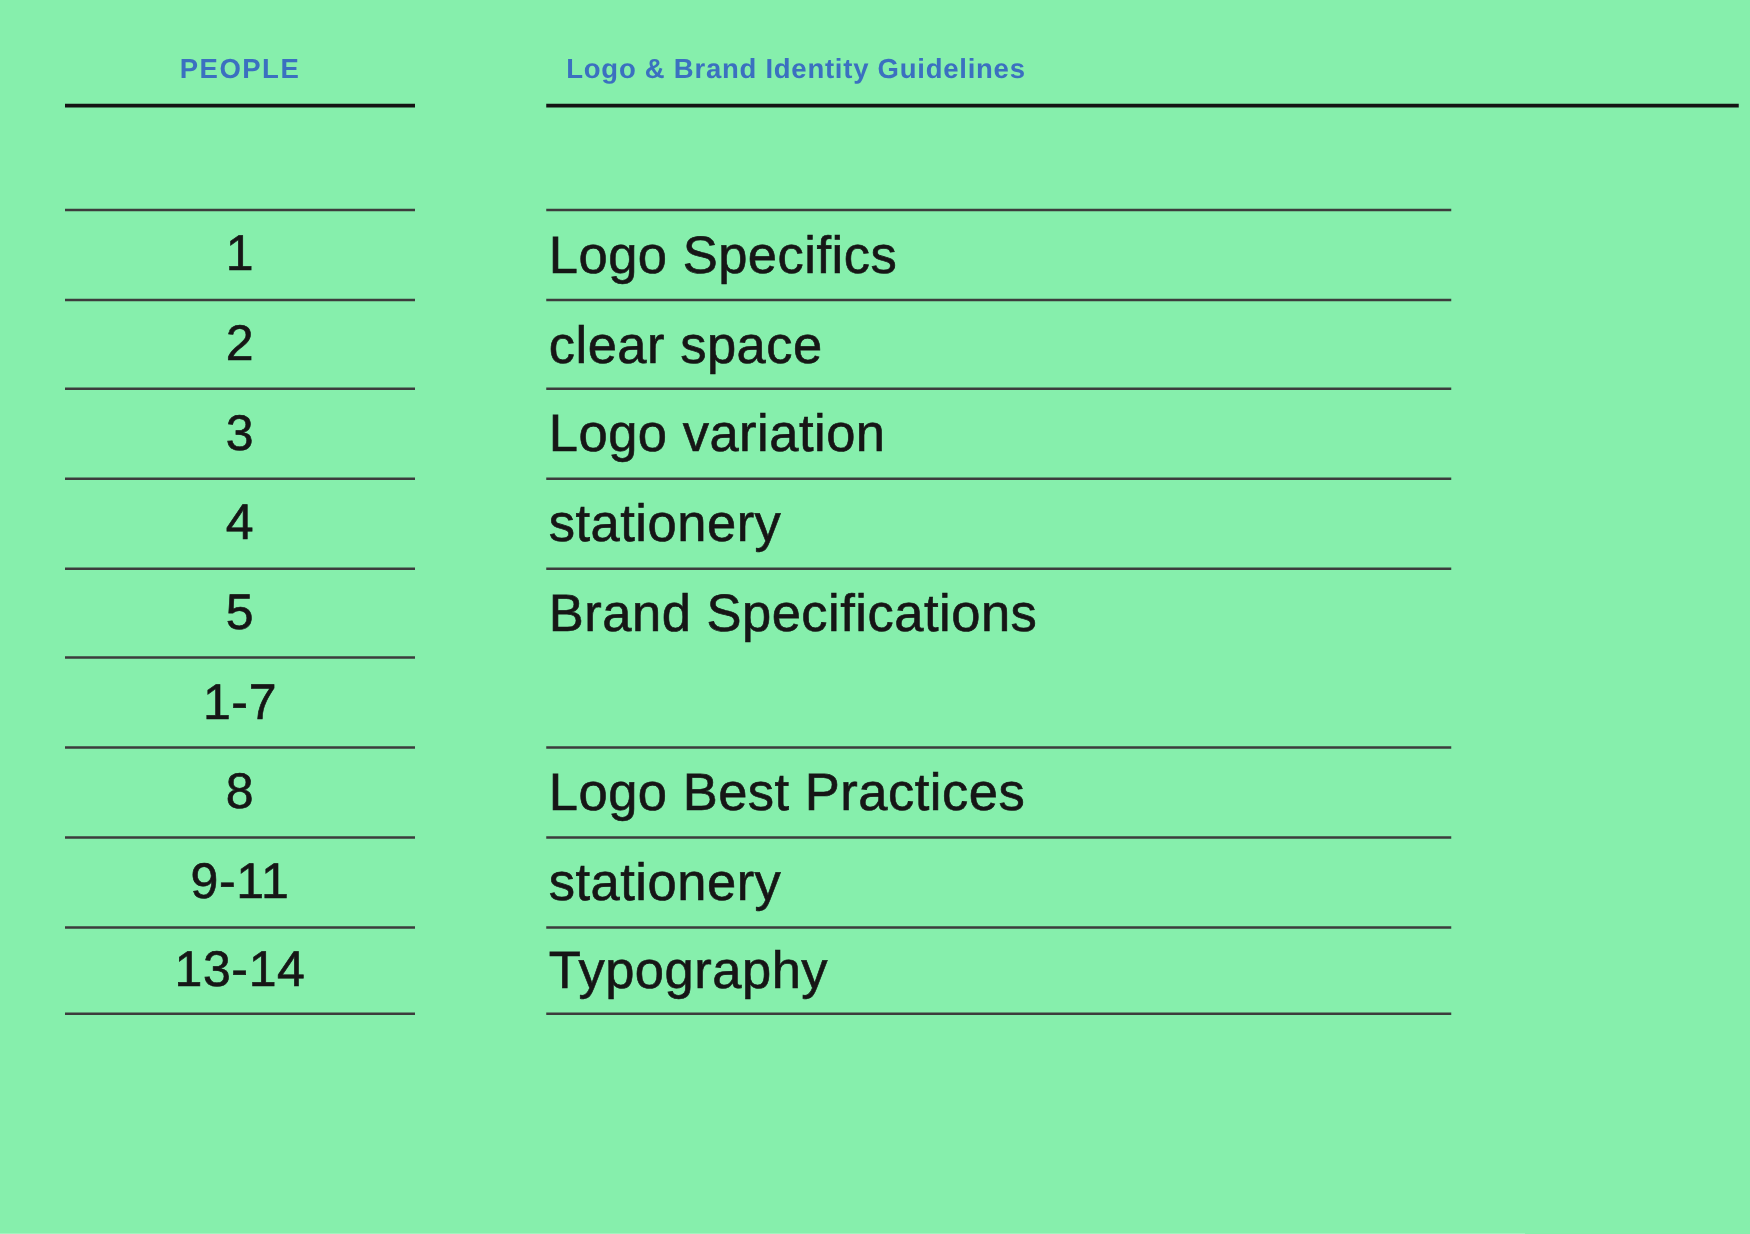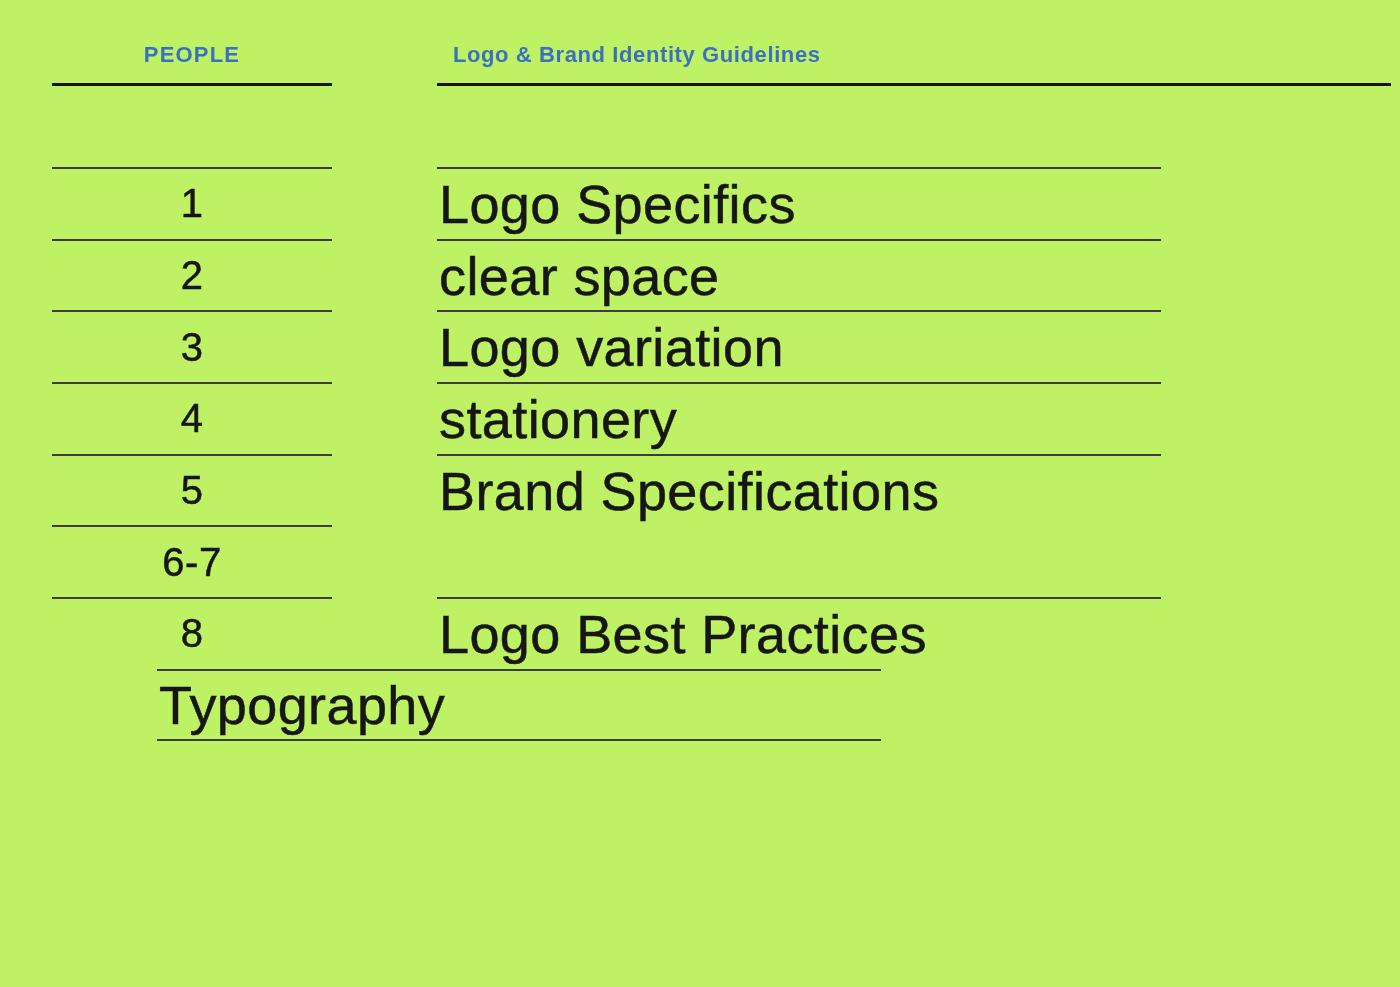--- a/index.html
+++ b/index.html
@@ -11,21 +11,21 @@
   * { margin: 0; padding: 0; box-sizing: border-box; }
   html, body { background: #ffffff; }
   body {
     width: 1400px;
     height: 987px;
     position: relative;
     overflow: hidden;
     font-family: "Liberation Sans", sans-serif;
     color: var(--text-color);
   }
-  .page { position: absolute; inset: 0; background: #bef264; padding-left: 28px; }
+  .page { position: absolute; inset: 0; background: #86efac; padding-left: 28px; }
 
   
   .hdr-label {
     position: absolute;
     top: 42px;
     font-size: 22px;
     font-weight: bold;
     color: var(--accent-blue);
     letter-spacing: 0.6px;
     white-space: nowrap;
@@ -67,21 +67,21 @@
     font-size: 40px;
     letter-spacing: 0.5px;
   }
   .toc-row .spacer {
     width: 105px;
     border: none;
     -webkit-text-stroke: 0;
   }
   .toc-row .title {
     width: 724px;
-    font-size: 54px;
+    font-size: 42px;
     letter-spacing: 0.4px;
     padding-left: 2px;
     white-space: nowrap;
     overflow: hidden;
   }
   .toc-row:last-child .pages,
   .toc-row:last-child .title {
     border-bottom: 2px solid var(--row-line);
   }
 </style>
@@ -123,30 +123,36 @@
     <div class="cell title">stationery</div>
   </div>
 
   <div class="toc-row">
     <div class="cell pages">5</div>
     <div class="cell spacer"></div>
     <div class="cell title">Brand Specifications</div>
   </div>
 
   <div class="toc-row">
-    <div class="cell pages">6-7</div>
+    <div class="cell pages">1-7</div>
     <div class="cell spacer"></div>
   </div>
 
   <div class="toc-row">
     <div class="cell pages">8</div>
     <div class="cell spacer"></div>
     <div class="cell title">Logo Best Practices</div>
   </div>
 
+  <div class="toc-row">
+    <div class="cell pages">9-11</div>
+    <div class="cell spacer"></div>
+    <div class="cell title">stationery</div>
+  </div>
 
 
   <div class="toc-row">
+    <div class="cell pages">13-14</div>
     <div class="cell spacer"></div>
     <div class="cell title">Typography</div>
   </div>
 </div>
 </div>
 
 </body></html>

